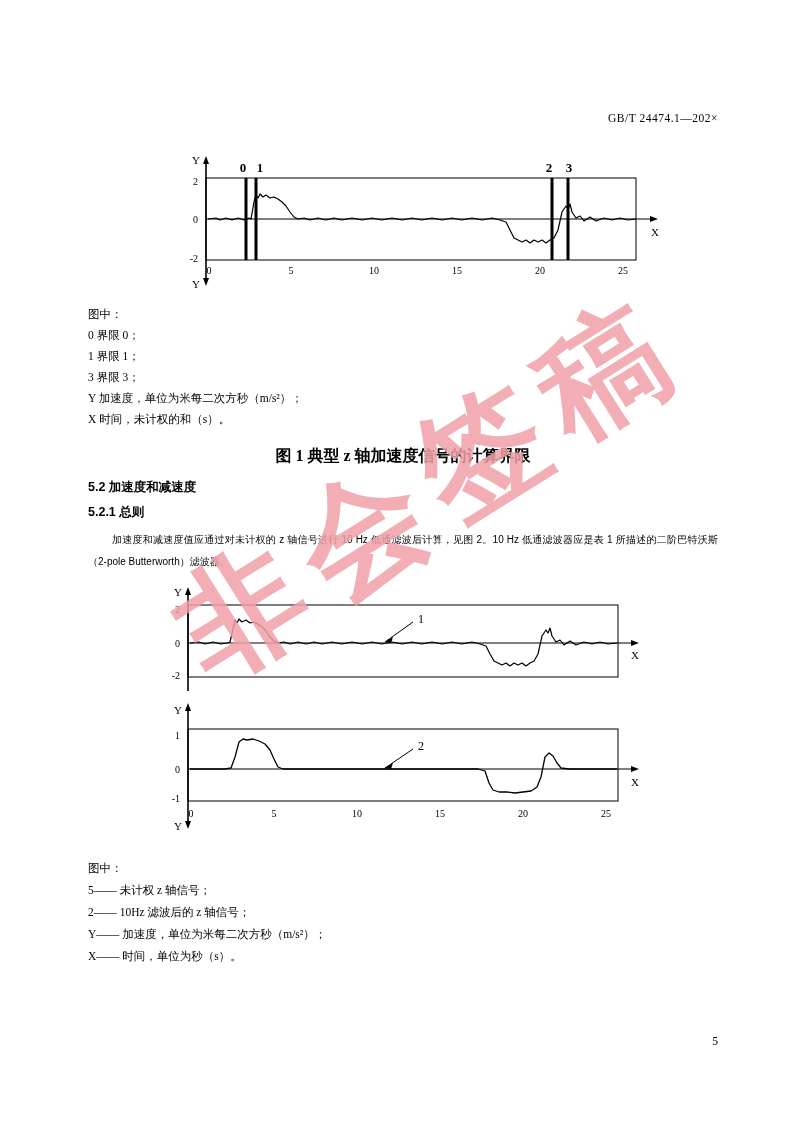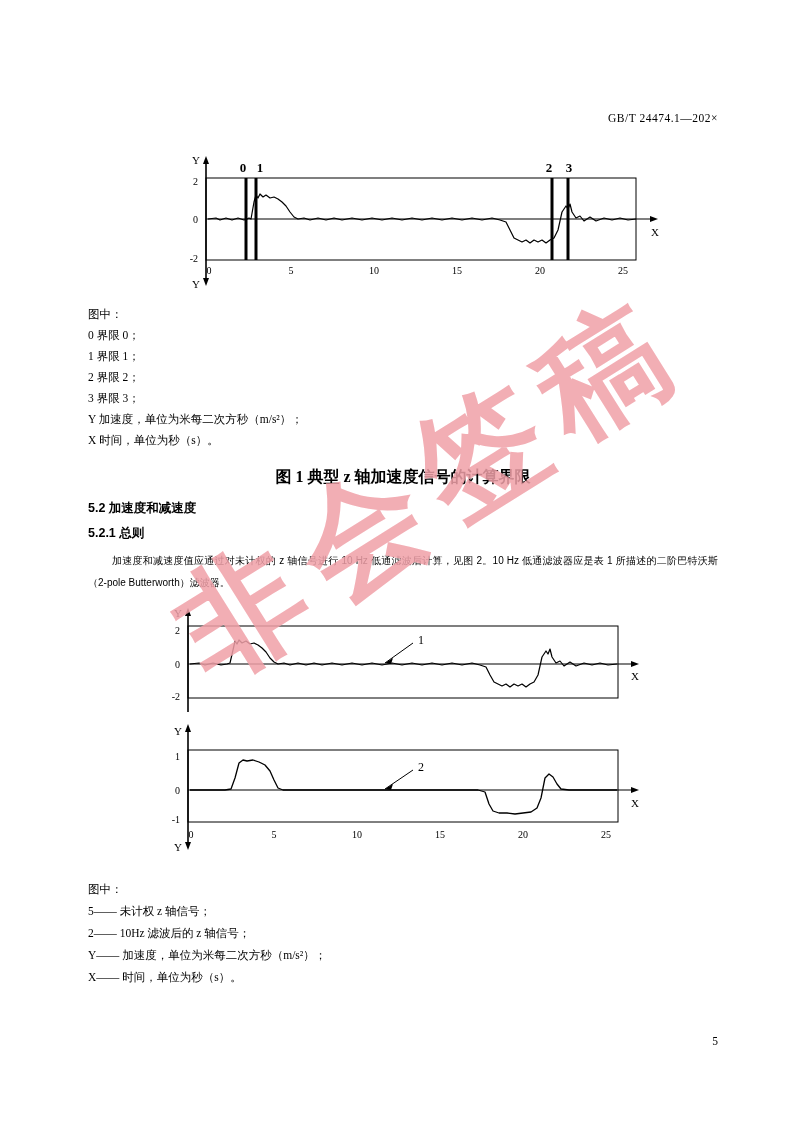--- a/index.html
+++ b/index.html
@@ -162,24 +162,23 @@
         <text x="114" y="22" font-size="13" font-weight="bold" font-family="Liberation Serif, serif" text-anchor="middle">1</text>
         <text x="403" y="22" font-size="13" font-weight="bold" font-family="Liberation Serif, serif" text-anchor="middle">2</text>
         <text x="423" y="22" font-size="13" font-weight="bold" font-family="Liberation Serif, serif" text-anchor="middle">3</text>
       </svg>
     </div>
 
     <div class="legend">
       <div>图中：</div>
       <div>0 界限 0；</div>
       <div>1 界限 1；</div>
-      <div>2 界限 2；</div>
       <div>3 界限 3；</div>
       <div>Y 加速度，单位为米每二次方秒（m/s²）；</div>
-      <div>X 时间，单位为秒（s）。</div>
+      <div>X 时间，未计权的和（s）。</div>
     </div>
 
     <div class="figcaption">图 1  典型 z 轴加速度信号的计算界限</div>
 
     <div class="h2">5.2 加速度和减速度</div>
     <div class="h3">5.2.1 总则</div>
     <div class="para">加速度和减速度值应通过对未计权的 z 轴信号进行 10 Hz 低通滤波后计算，见图 2。10 Hz 低通滤波器应是表 1 所描述的二阶巴特沃斯（2-pole Butterworth）滤波器。</div>
 
     <div class="fig2-wrap">
       <svg class="fig-svg" width="540" height="265" viewBox="0 0 540 265">

